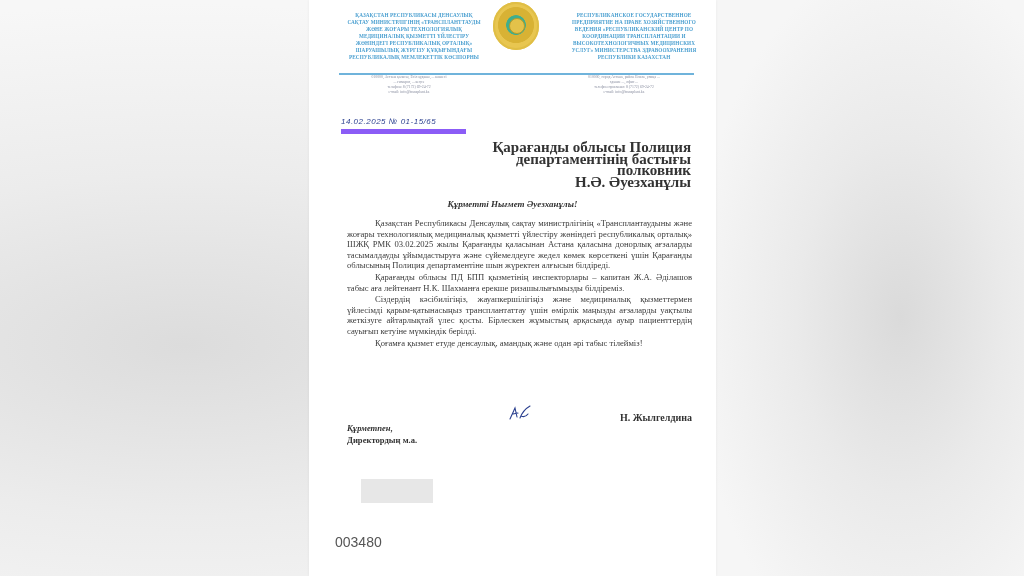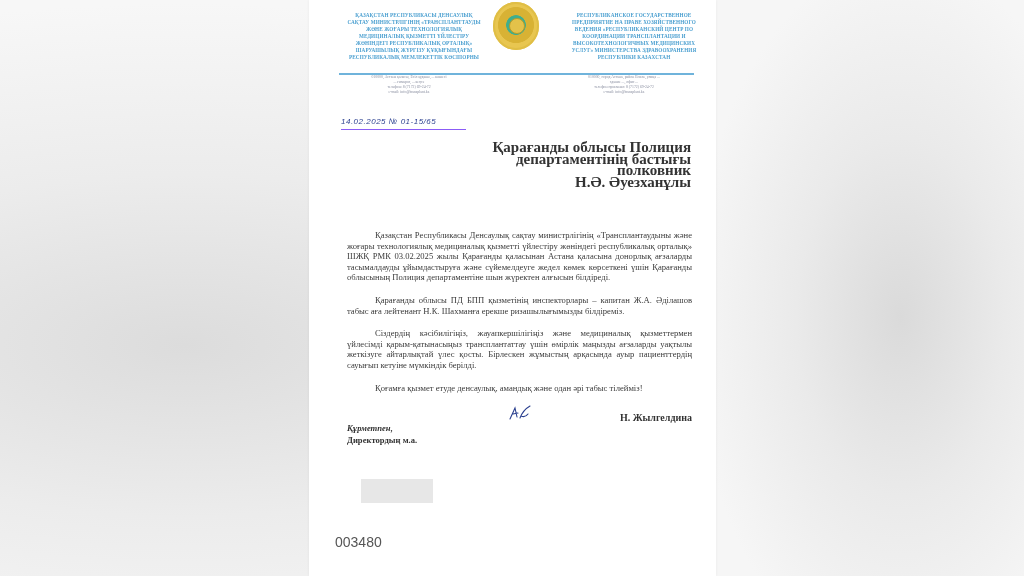--- a/index.html
+++ b/index.html
@@ -38,37 +38,37 @@
     background:#6fb3db;
   }
   .addr-left, .addr-right {
     position:absolute; top:75px; width:140px; text-align:center;
     font-size:3.8px; line-height:5px; color:#8a8fa0;
   }
   .addr-left { left:30px; }
   .addr-right { left:245px; }
   .reg-line {
     position:absolute; left:32px; top:117px; width:125px; height:12px;
-    border-bottom:1px solid #8b5cf6;
+    border-bottom:5px solid #8b5cf6;
     font-family:"Liberation Sans", sans-serif; font-style:italic;
     font-size:8px; color:#2a3f8f; letter-spacing:0.5px;
   }
   .addressee {
     position:absolute; right:25px; top:142px; text-align:right;
     font-weight:bold; font-size:15px; line-height:11.5px; color:#333;
   }
   .greeting {
     position:absolute; left:0; width:407px; top:199px; text-align:center;
     font-weight:bold; font-style:italic; font-size:9px; color:#333;
   }
   .body {
     position:absolute; left:38px; width:345px; top:218px;
     font-size:8.6px; line-height:10.6px; color:#3a3a3a; text-align:justify;
   }
-  .body p { margin:12px 0 1px 0; text-indent:28px; }
+  .body p { margin:0 0 1px 0; text-indent:28px; }
   .closing {
     position:absolute; left:38px; top:400px; font-weight:bold; font-size:8.6px; line-height:12px; color:#333;margin-top:22px;
   }
   .closing .resp { font-style:italic; }
   .signature {
     position:absolute; left:198px; top:404px; width:26px; height:18px;
   }
   .signer {
     position:absolute; right:24px; top:412px; font-weight:bold; font-size:10px; color:#333;
   }
@@ -128,20 +128,21 @@
 
   <div class="reg-line">14.02.2025 № 01-15/65</div>
 
   <div class="addressee">
     <div>Қарағанды облысы Полиция</div>
     <div>департаментінің бастығы</div>
     <div>полковник</div>
     <div>Н.Ә. Әуезханұлы</div>
   </div>
 
+  <div class="greeting">Құрметті Нығмет Әуезханұлы!</div>
 
   <div class="body">
     <p>Қазақстан Республикасы Денсаулық сақтау министрлігінің «Трансплантаудыны және жоғары технологиялық медициналық қызметті үйлестіру жөніндегі республикалық орталық» ШЖҚ РМК 03.02.2025 жылы Қарағанды қаласынан Астана қаласына донорлық ағзаларды тасымалдауды ұйымдастыруға және сүйемелдеуге жедел көмек көрсеткені үшін Қарағанды облысының Полиция департаментіне шын жүректен алғысын білдіреді.</p>
     <p>Қарағанды облысы ПД БПП қызметінің инспекторлары – капитан Ж.А. Әділашов табыс аға лейтенант Н.К. Шахманға ерекше ризашылығымызды білдіреміз.</p>
     <p>Сіздердің кәсібилігіңіз, жауапкершілігіңіз және медициналық қызметтермен үйлесімді қарым-қатынасыңыз трансплантаттау үшін өмірлік маңызды ағзаларды уақтылы жеткізуге айтарлықтай үлес қосты. Бірлескен жұмыстың арқасында ауыр пациенттердің сауығып кетуіне мүмкіндік берілді.</p>
     <p>Қоғамға қызмет етуде денсаулық, амандық және одан әрі табыс тілейміз!</p>
   </div>
 
   <div class="closing">
     <div class="resp">Құрметпен,</div>

